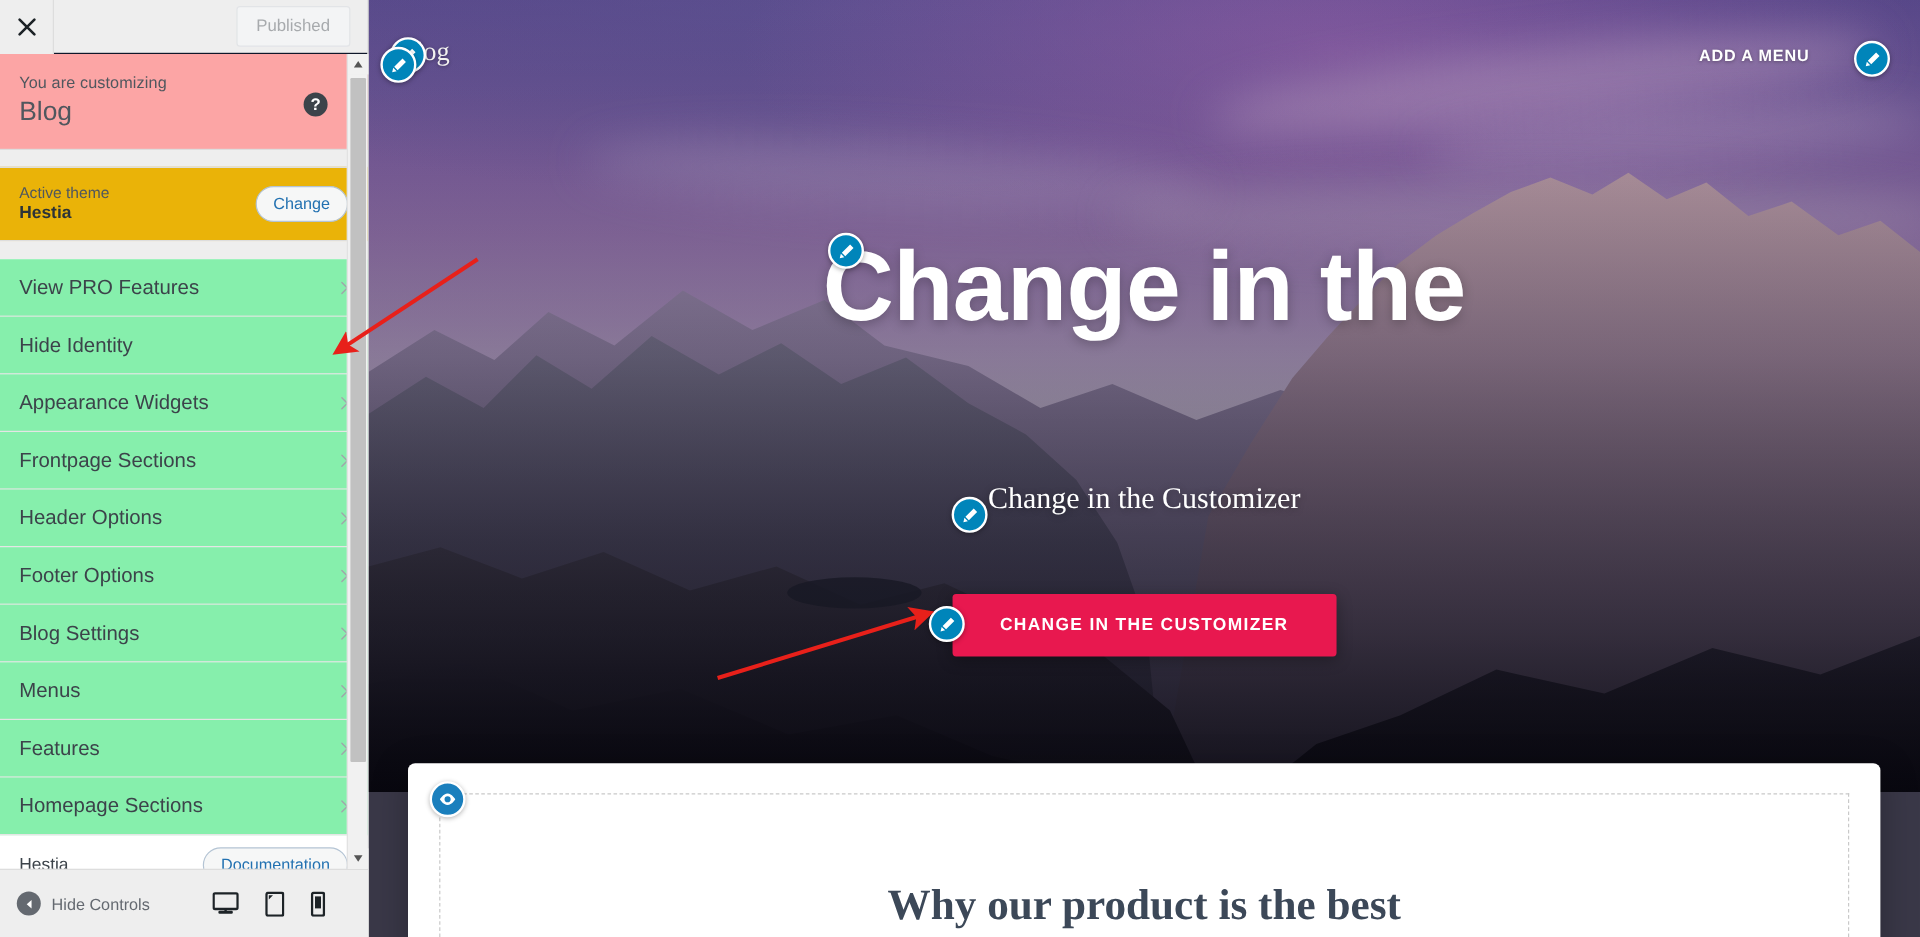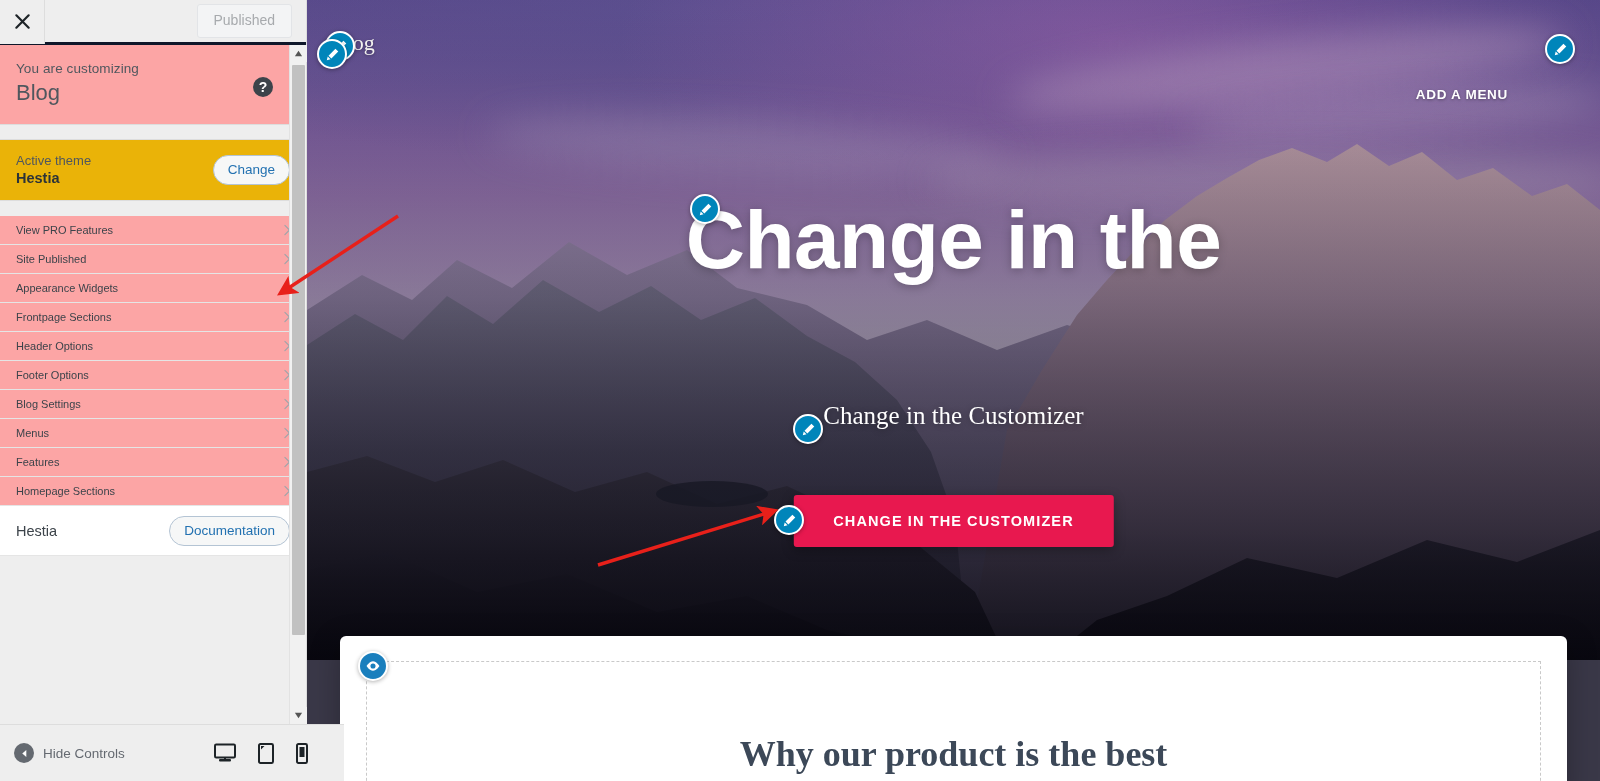--- a/index.html
+++ b/index.html
@@ -18,21 +18,21 @@
     background: #eee;
     border-right: 1px solid #ddd;
     z-index: 40;
   }
 
   
   .cz-header {
     position: relative;
     height: 45px;
     background: #eee;
-    border-bottom: 3px solid #0f172a;
+    border-bottom: 1px solid #0f172a;
     display: flex; align-items: center;
   }
   .cz-close {
     width: 45px; height: 45px;
     display: flex; align-items: center; justify-content: center;
     background: #eee;
     cursor: pointer;
     border-right: 1px solid #ddd;
   }
   .cz-close svg { width: 19px; height: 19px; }
@@ -96,27 +96,27 @@
     cursor: pointer;
     font-family: "Liberation Sans", sans-serif;
   }
 
   .cz-gap2 { height: 15px; background: #eee; }
 
   
   .cz-sections { background: #fff; }
   .cz-section-row {
     position: relative;
-    height: 29px;
+    height: 48px;
     padding: 0 30px 0 16px;
     display: flex; align-items: center;
     border-bottom: 1px solid #e5e5e5;
-    background: #fca5a5;
-    cursor: pointer;
-    font-size: 11px;
+    background: #86efac;
+    cursor: pointer;
+    font-size: 17px;
     color: #3c434a;
   }
   .cz-chevron {
     position: absolute; right: 12px; top: 50%;
     transform: translateY(-50%);
     color: #a0a5aa;
   }
   .cz-chevron svg { width: 13px; height: 13px; display: block; }
 
   
@@ -147,21 +147,21 @@
   .cz-scroll-thumb {
     position: absolute; left: 2px; top: 20px;
     width: 13px; height: 570px;
     background: #c1c1c1; border-radius: 1px;
     cursor: pointer;
   }
 
   
   .cz-footer {
     position: absolute; left: 0; bottom: 0;
-    width: 344px; height: 57px;
+    width: 307px; height: 57px;
     background: #eee;
     border-top: 1px solid #ddd;
     display: flex; align-items: center;
     padding: 0 12px 0 14px;
   }
   .cz-collapse {
     display: flex; align-items: center; gap: 9px; cursor: pointer;
   }
   .cz-collapse-circle {
     width: 20px; height: 20px; border-radius: 50%;
@@ -237,21 +237,20 @@
     font-family: "Liberation Serif", serif;
     font-weight: 400;
     text-shadow: 0 1px 3px rgba(0,0,0,.35);
   }
   .addmenu {
     position: absolute; right: 92px; top: 39px;
     font-size: 13.5px; letter-spacing: .7px; font-weight: 700;
     color: #fff;
     text-shadow: 0 1px 3px rgba(0,0,0,.35);
     cursor: pointer;
-    margin-top: 48px;
   }
 
   
   .edit-pin {
     width: 30px; height: 30px; border-radius: 50%;
     background: #0085ba;
     border: 2px solid #fff;
     box-shadow: 0 1px 4px rgba(0,0,0,.35);
     display: flex; align-items: center; justify-content: center;
     cursor: pointer;
@@ -498,21 +497,21 @@
       <div class="cz-section-row">
         <span>View PRO Features</span>
         <span class="cz-chevron">
           <svg viewBox="0 0 20 20">
               <path d="M6 3 L13 10 L6 17" fill="none" stroke="#a0a5aa" stroke-width="1.8" stroke-linecap="round" stroke-linejoin="round"></path>
             </svg>
         </span>
       </div>
 
       <div class="cz-section-row">
-        <span>Site Published</span>
+        <span>Hide Identity</span>
         <span class="cz-chevron">
           <svg viewBox="0 0 20 20">
               <path d="M6 3 L13 10 L6 17" fill="none" stroke="#a0a5aa" stroke-width="1.8" stroke-linecap="round" stroke-linejoin="round"></path>
             </svg>
         </span>
       </div>
 
       <div class="cz-section-row">
         <span>Appearance Widgets</span>
         <span class="cz-chevron">

